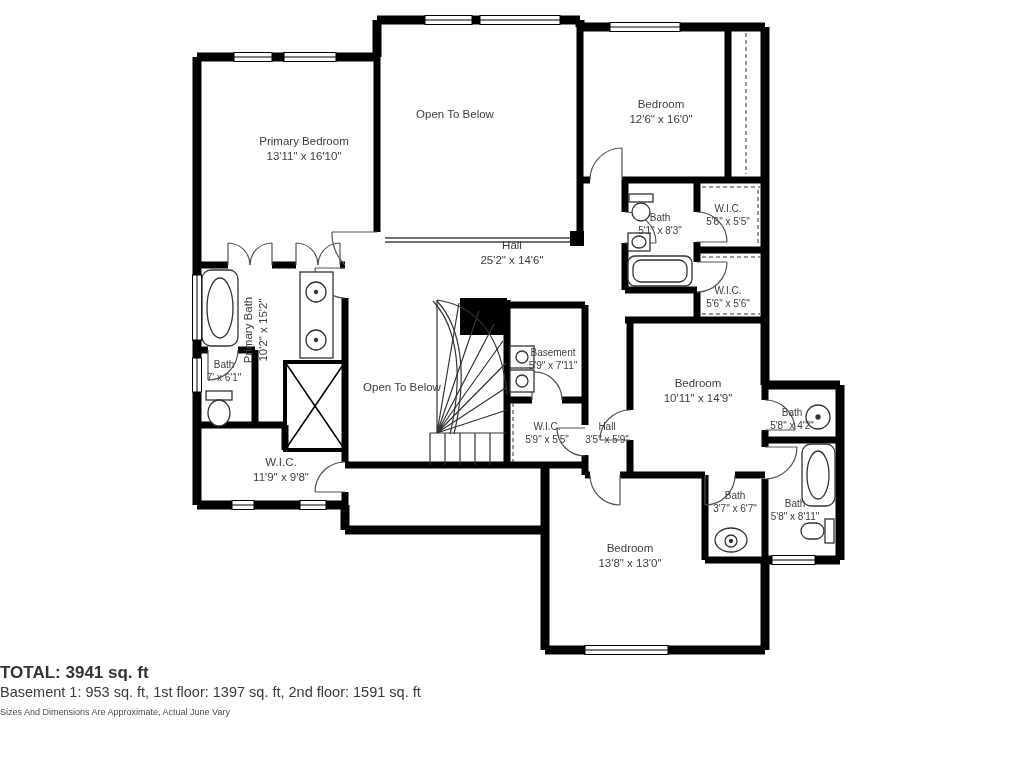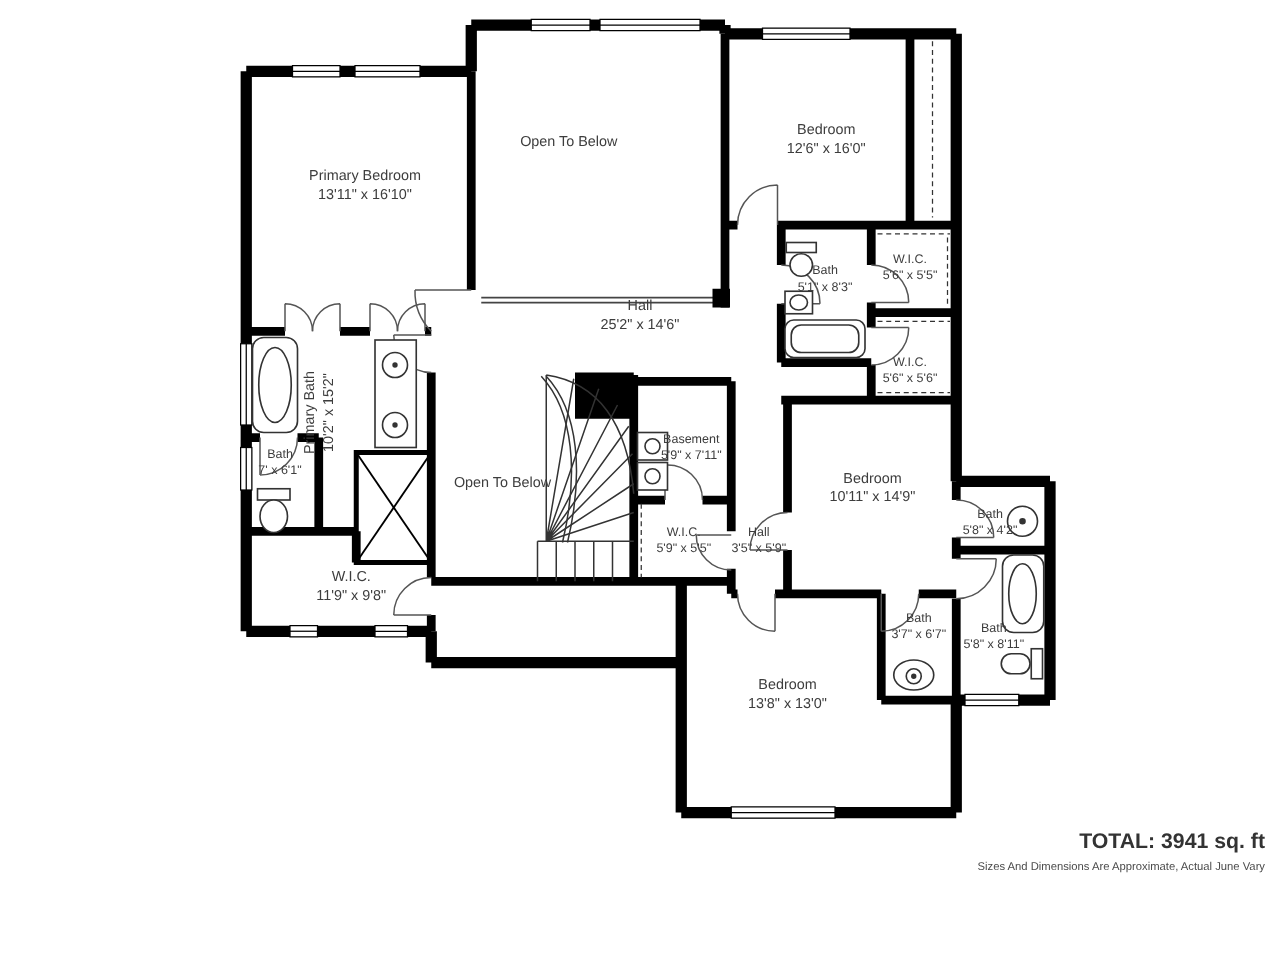--- a/index.html
+++ b/index.html
@@ -4,21 +4,21 @@
 <style>
   html,body{margin:0;padding:0;background:#fff;}
   #stage{position:relative;width:1024px;height:768px;background:#fff;overflow:hidden;
          font-family:"Liberation Sans", sans-serif;}
   #plan-svg{position:absolute;left:0;top:0;}
   .rlabel{position:absolute;transform:translate(-50%,-50%);text-align:center;
           color:#3d3d3d;font-size:11.5px;line-height:1.3;white-space:nowrap;}
   .rlabel span{display:block;}
   .rlabel.sm{font-size:10px;line-height:1.25;}
   .rlabel.rot{transform:translate(-50%,-50%) rotate(-90deg);}
-  #footer{position:absolute;left:0;right:12px;top:663px;text-align:right;color:#333;}
+  #footer{position:absolute;left:0;right:0;top:663px;text-align:left;color:#333;}
   #footer .total{font-size:17px;font-weight:bold;line-height:20px;}
   #footer .fline{font-size:14.5px;line-height:18.5px;color:#3a3a3a;}
   #footer .disc{font-size:9px;color:#4a4a4a;margin-top:5px;}
 </style>
 </head>
 <body>
 
 <div id="stage">
 
 <svg id="plan-svg" width="1024" height="660" viewBox="0 0 1024 660">
@@ -181,21 +181,21 @@
       <rect x="801" y="523" width="23" height="16" rx="8"></rect>
     </g>
     <g>
       <ellipse cx="731" cy="540" rx="16" ry="12"></ellipse>
       <circle cx="731" cy="541" r="6"></circle>
           <circle cx="731" cy="541" r="1.5" fill="#333"></circle>
     </g>
   </g>
 </svg>
 
-<div class="rlabel" style="left:292px;top:149px">
+<div class="rlabel" style="left:304px;top:149px">
   <span>Primary Bedroom</span>
   <span>13'11" x 16'10"</span>
 </div>
 <div class="rlabel" style="left:455px;top:114px">
   <span>Open To Below</span>
 </div>
 <div class="rlabel" style="left:661px;top:112px">
   <span>Bedroom</span>
   <span>12'6" x 16'0"</span>
 </div>
@@ -258,16 +258,17 @@
   <span>Bath</span>
   <span>5'8" x 8'11"</span>
 </div>
 <div class="rlabel" style="left:630px;top:556px">
   <span>Bedroom</span>
   <span>13'8" x 13'0"</span>
 </div>
 
 <div id="footer">
   <div class="total">TOTAL: 3941 sq. ft</div>
+  <div class="fline">Basement 1: 953 sq. ft, 1st floor: 1397 sq. ft, 2nd floor: 1591 sq. ft</div>
   <div class="disc">Sizes And Dimensions Are Approximate, Actual June Vary</div>
 </div>
 
 </div>
 
 </body></html>

